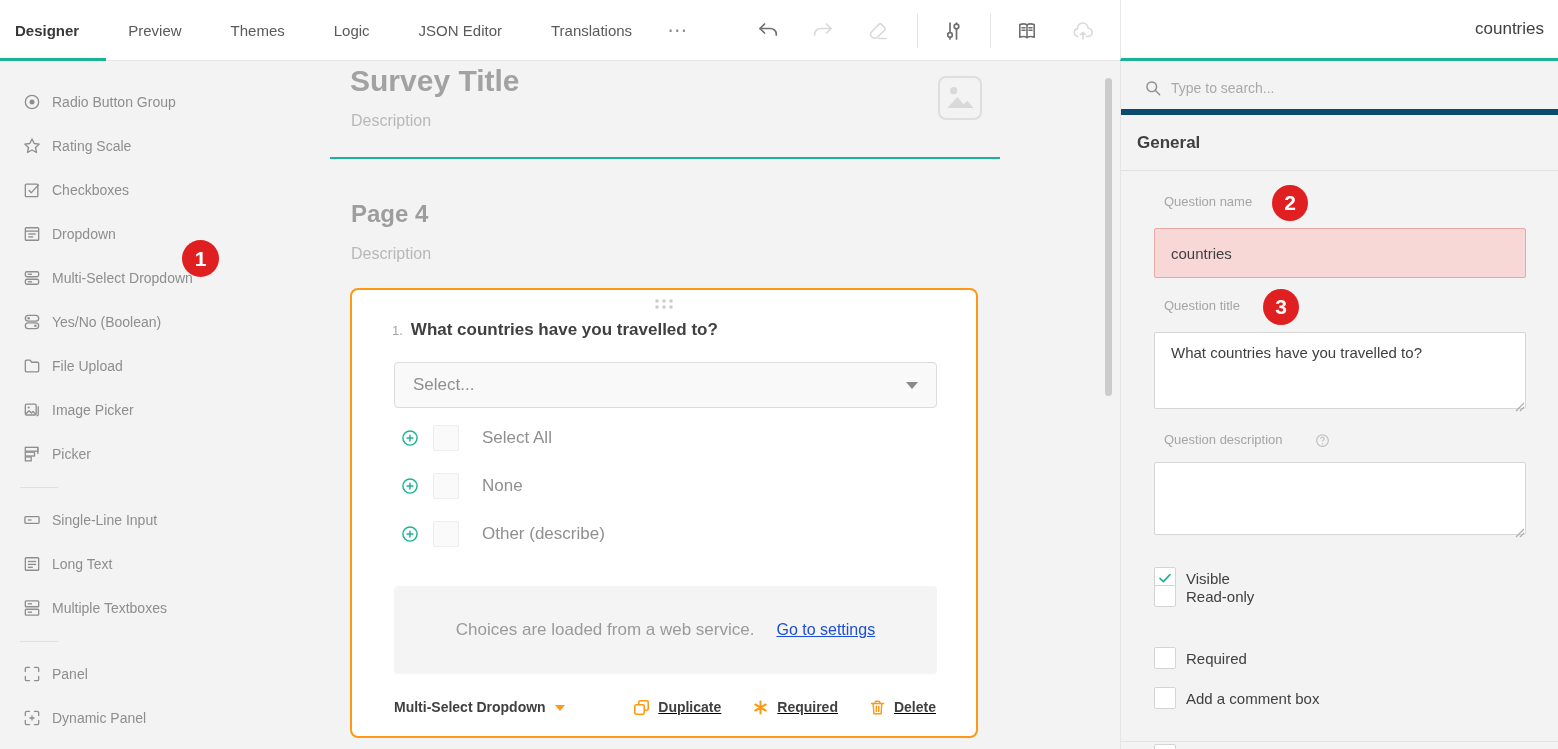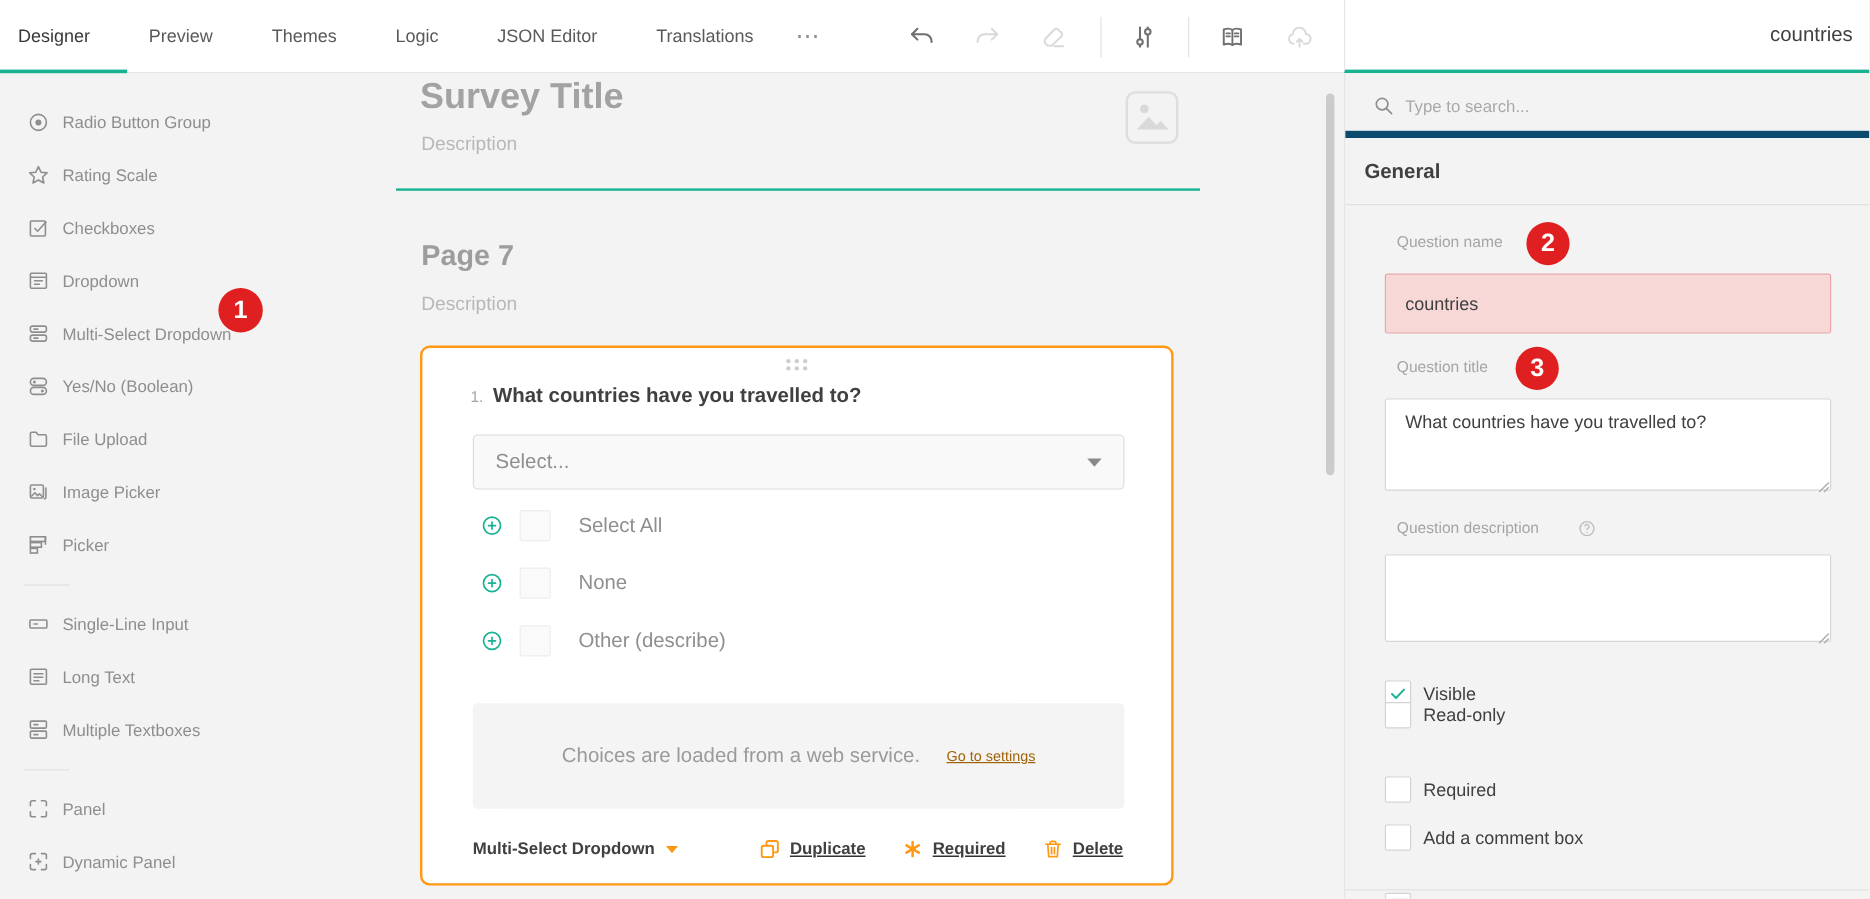--- a/index.html
+++ b/index.html
@@ -5,21 +5,21 @@
   * { margin:0; padding:0; box-sizing:border-box; }
   html,body { width:1558px; height:749px; }
   body { font-family:"Liberation Sans", sans-serif; background:#f3f3f3; overflow:hidden; }
   #app { position:relative; width:1558px; height:749px; background:#f3f3f3; overflow:hidden; }
 
   
   .header { position:absolute; left:0; top:0; width:1120px; height:61px; background:#fff;
             border-bottom:1px solid #e7e7e7; display:flex; align-items:center; }
   .tabs { display:flex; align-items:center; margin-left:15px; column-gap:49px; }
   .tab { font-size:15px; color:#5a5a5a; cursor:pointer; white-space:nowrap; }
-  .tab.active { color:#383838; font-weight:normal; }
+  .tab.active { color:#383838; font-weight:bold; }
   .tab-underline { position:absolute; left:0; top:58px; width:106px; height:3px; background:#19b394; }
   .more-btn { font-size:20px; color:#8e8e8e; margin-left:35px; letter-spacing:2px; cursor:pointer; }
   .tb-icon { position:absolute; top:19px; width:24px; height:24px; color:#6f6f6f; cursor:pointer; }
   .tb-icon svg { width:24px; height:24px; }
   .tb-icon.disabled { color:#d9d9d9; cursor:default; }
   .tb-sep { position:absolute; top:14px; width:1px; height:34px; background:#e3e3e3; }
 
   .panel-header { position:absolute; left:1120px; top:0; width:438px; height:61px; background:#fff;
                   border-left:1px solid #e7e7e7; border-bottom:3px solid #19b394; }
   .panel-header .title { position:absolute; right:14px; top:0; line-height:58px; font-size:17px; color:#404040; }
@@ -65,21 +65,21 @@
                      border-top:7px solid #8a8a8a; }
   .choice-row { position:absolute; left:48px; height:30px; display:flex; align-items:center; }
   .choice-row .plus { width:20px; height:20px; color:#19b394; cursor:pointer; }
   .choice-row .plus svg { width:20px; height:20px; }
   .choice-row .cbox { width:26px; height:26px; background:#fafafa; border:1px solid #ededed;
                       border-radius:2px; margin-left:13px; }
   .choice-row .clabel { font-size:17px; color:#8f8f8f; margin-left:23px; }
   .info-box { position:absolute; left:42px; top:296px; width:543px; height:88px; background:#f4f4f4;
               border-radius:4px; display:flex; align-items:center; justify-content:center;gap:16px; }
   .info-box .itext { font-size:17px; color:#9a9a9a; }
-  .info-box a { font-size:12px; color:#a16207; text-decoration:underline; cursor:pointer; margin-left:6px; }
+  .info-box a { font-size:16px; color:#1d4ed8; text-decoration:underline; cursor:pointer; margin-left:6px; }
   .q-footer { position:absolute; left:42px; right:40px; top:402px; height:30px; display:flex; align-items:center; }
   .q-type { display:flex; align-items:center; cursor:pointer; }
   .q-type .tname { font-size:14px; font-weight:bold; color:#404040; }
   .q-type .tcaret { width:0; height:0; border-left:5px solid transparent; border-right:5px solid transparent;
                     border-top:6px solid #ff9814; margin-left:9px; margin-top:2px; }
   .q-actions { margin-left:auto; display:flex; align-items:center; column-gap:30px;text-decoration:underline; }
   .q-action { display:flex; align-items:center; cursor:pointer; }
   .q-action .aicon { width:19px; height:19px; color:#ff9814; }
   .q-action .aicon svg { width:19px; height:19px; }
   .q-action .alabel { font-size:14px; font-weight:bold; color:#404040; margin-left:7px; }
@@ -313,21 +313,21 @@
 
   <div class="survey-title">Survey Title</div>
   <div class="survey-desc">Description</div>
   <div class="logo-placeholder">
     <svg viewBox="0 0 44 44" fill="none">
         <circle cx="15" cy="14" r="4" fill="#d9d9d9"></circle>
         <path d="M8 33 L19 21 L26 29 L30 25 L37 33 Z" fill="#d9d9d9"></path>
       </svg>
   </div>
   <div class="title-rule"></div>
-  <div class="page-title">Page 7</div>
+  <div class="page-title">Page 4</div>
   <div class="page-desc">Description</div>
   <div class="canvas-scrollbar"></div>
 
   <div class="qcard">
     <div class="drag-handle">
       <svg viewBox="0 0 26 14">
           <g fill="#cdcdcd">
             <circle cx="6" cy="4" r="1.8"></circle>
             <circle cx="13" cy="4" r="1.8"></circle>
             <circle cx="20" cy="4" r="1.8"></circle>

